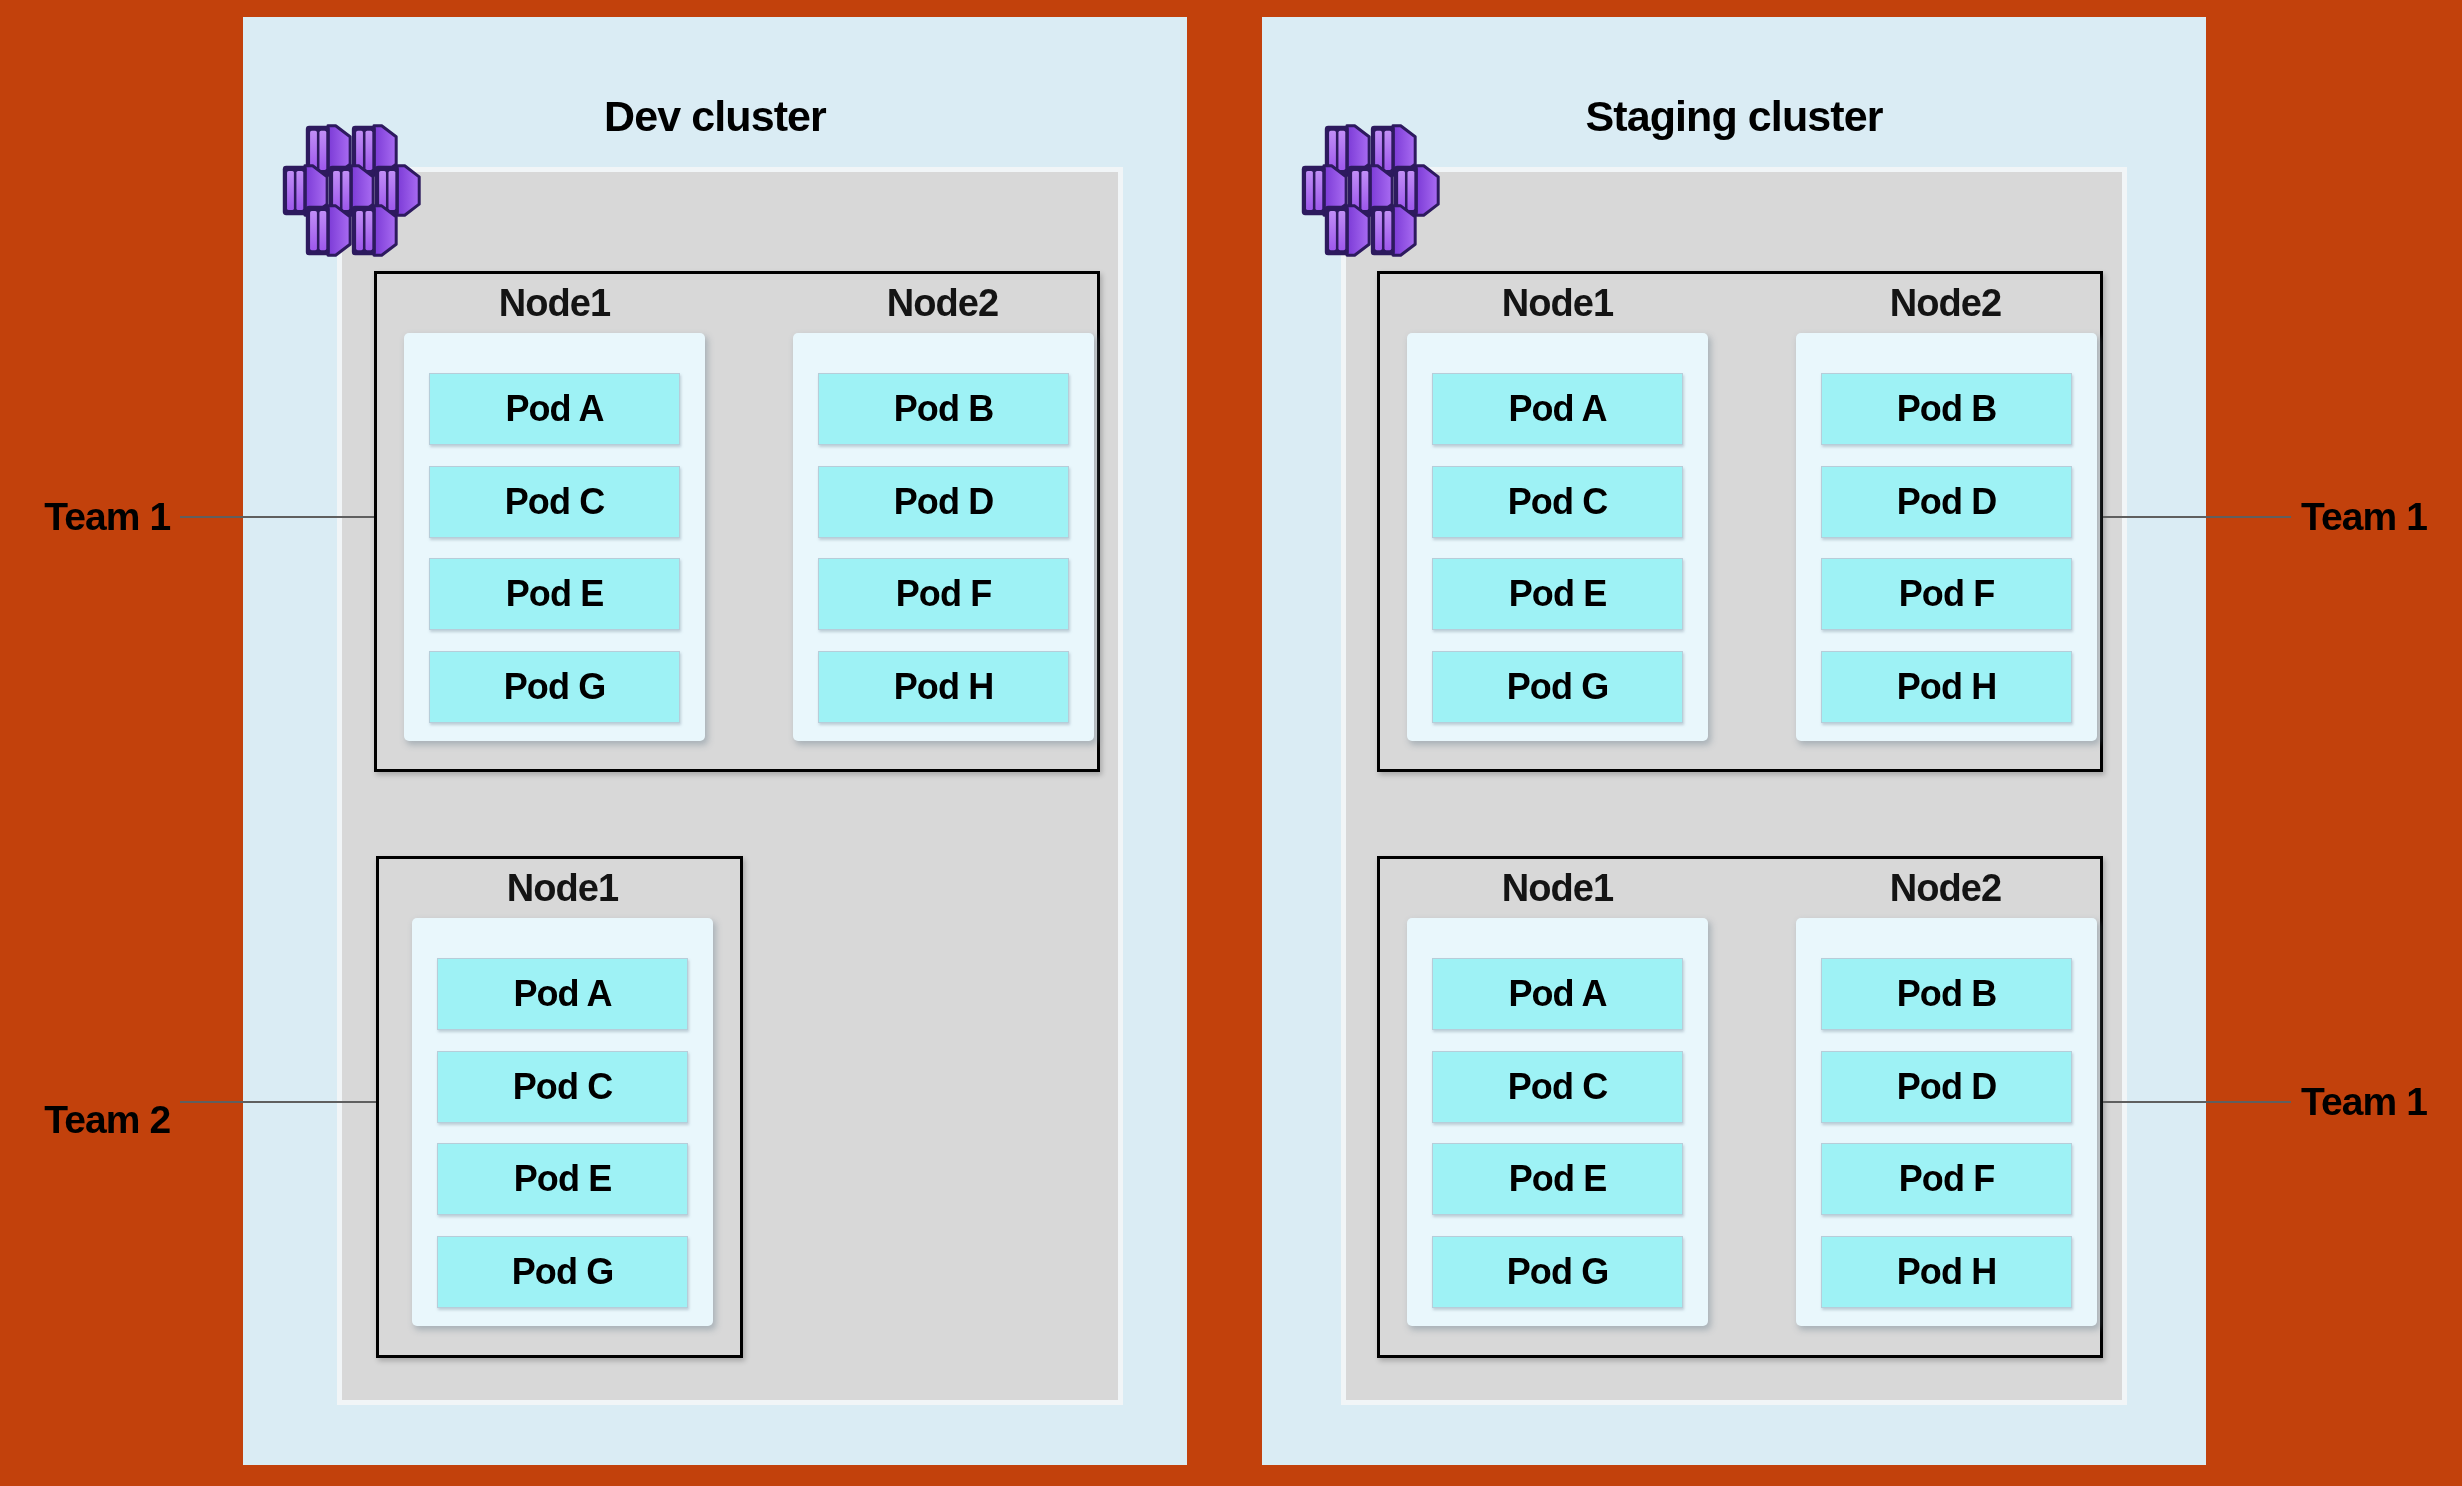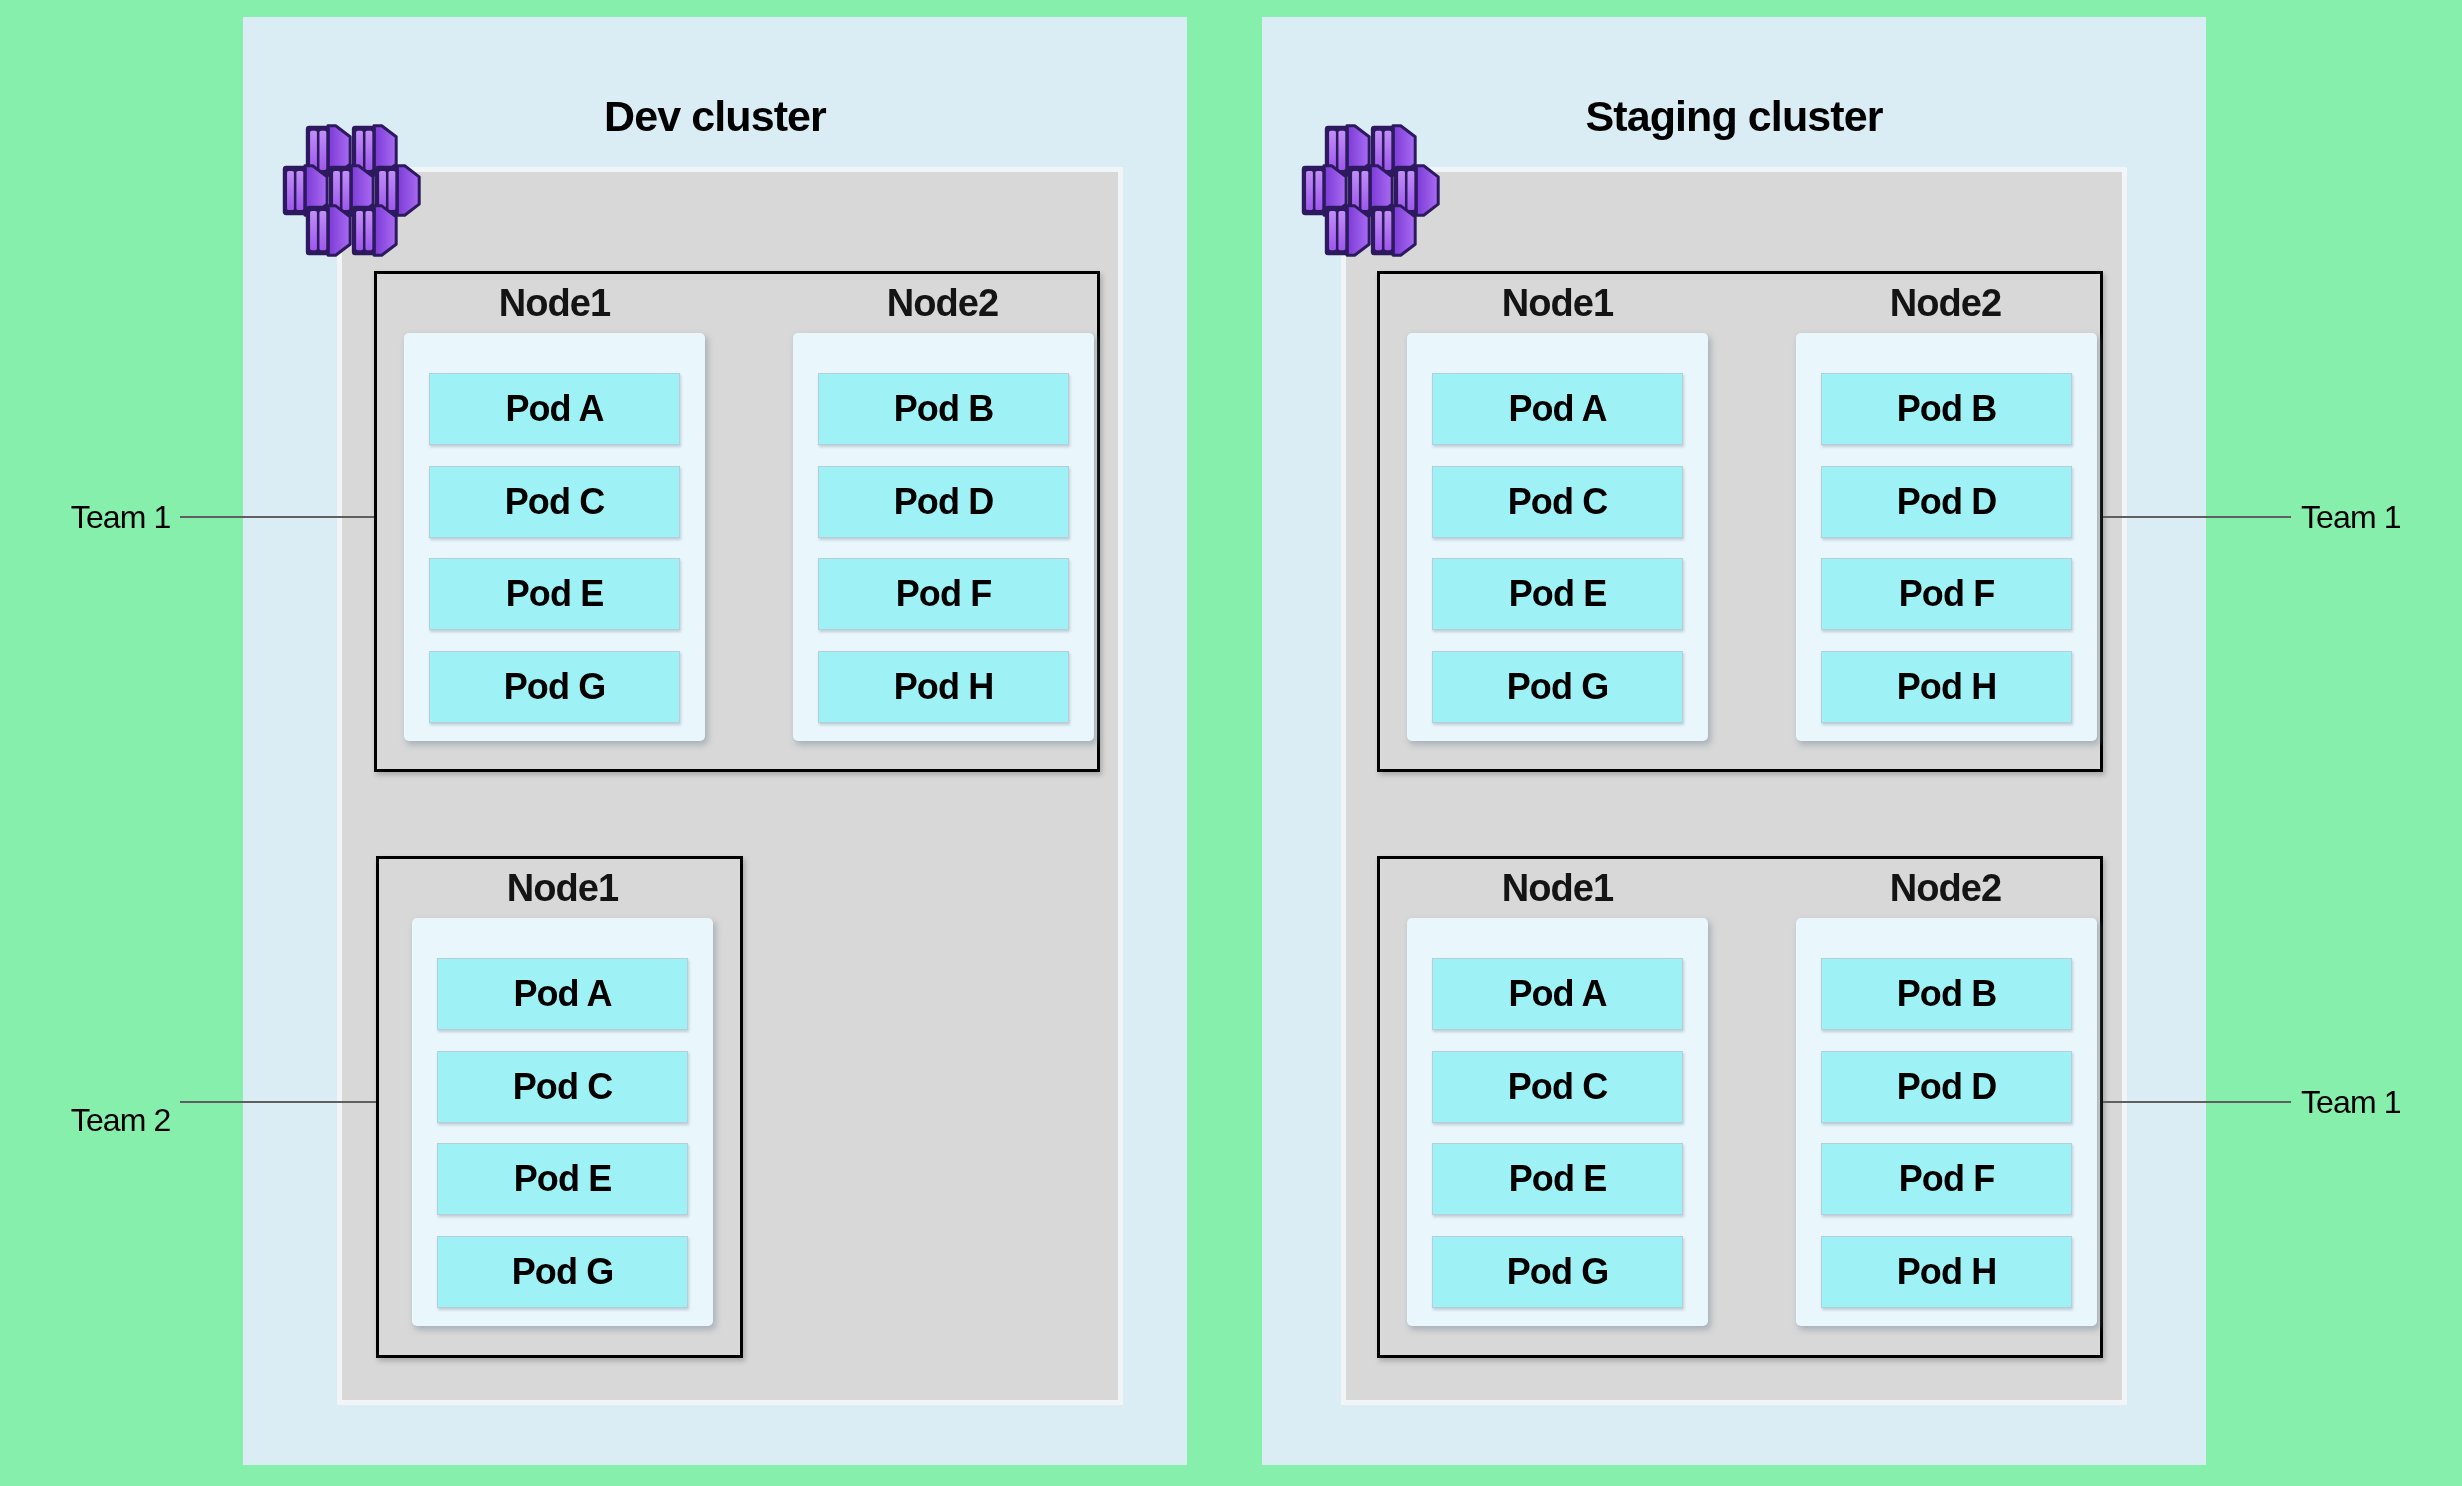--- a/index.html
+++ b/index.html
@@ -1,18 +1,18 @@
 <!DOCTYPE html>
 <html style="font-size:13.7px"><head>
 <meta charset="utf-8">
 <style>
   html,body{margin:0;padding:0;background:#ffffff;}
   body{width:2462px;height:1486px;overflow:hidden;
        font-family:"Liberation Sans","DejaVu Sans",sans-serif;}
-  .canvas{position:relative;width:2462px;height:1486px;background:#86efac;}
+  .canvas{position:relative;width:2462px;height:1486px;background:#c2410c;}
 
   
   .panel{position:absolute;top:17px;width:944px;height:1448px;background:#daecf4;}
   .panel-dev{left:243px;}
   .panel-staging{left:1262px;}
 
   .cluster-title{position:absolute;top:73px;left:0;width:100%;height:53px;
        line-height:53px;text-align:center;font-size:43px;font-weight:bold;
        color:#000;letter-spacing:-0.9px;}
 
@@ -45,22 +45,22 @@
   .n-1{left:27px;}
   .n-2{left:416px;}
   .n-single{left:33px;}
 
   .pod{width:251px;height:72px;background:#9ef2f5;border:1.7px solid #b7cdd9;
        box-sizing:border-box;display:flex;align-items:center;justify-content:center;
        font-size:36px;font-weight:bold;color:#000;letter-spacing:-0.9px;
        box-shadow:0.9px 1.7px 2.6px rgba(110,130,145,0.35);flex:0 0 auto;}
 
   
-  .team-label{position:absolute;height:50px;line-height:50px;font-size:32px;
-       font-weight:normal;color:#000;letter-spacing:-0.9px;}
+  .team-label{position:absolute;height:50px;line-height:50px;font-size:39px;
+       font-weight:bold;color:#000;letter-spacing:-0.9px;}
   .tl-left{left:15.4px;width:155px;text-align:right;}
   .tl-right{left:2301px;width:158px;text-align:left;}
   .connector{position:absolute;height:1.7px;background:#5f5f5f;}
 
   .icon{position:absolute;width:140px;height:133px;z-index:5;}
   .icon-dev{left:281px;top:124px;}
   .icon-staging{left:1300px;top:124px;}
 </style>
 </head>
 <body>

